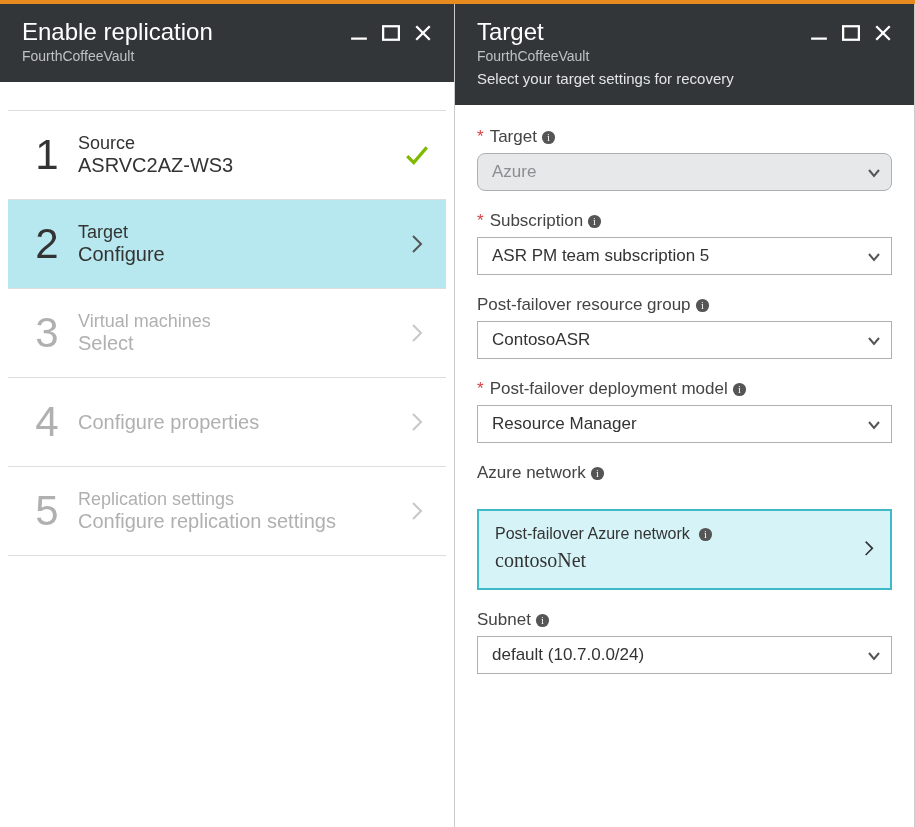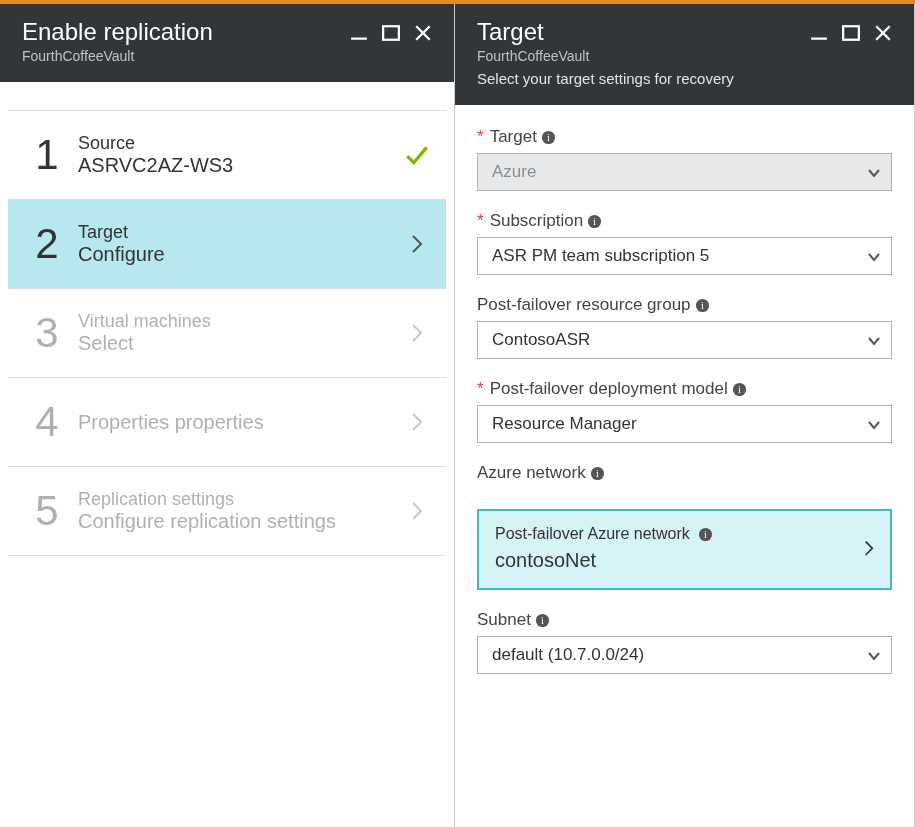--- a/index.html
+++ b/index.html
@@ -96,35 +96,36 @@
     height: 38px;
     display:flex; align-items:center; justify-content:space-between;
     padding: 0 10px 0 14px;
     font-size: 17px;
     color:#333;
     cursor:pointer;
   }
   .dropdown.disabled {
     background: #e7e8e9;
     color: #8b8e90;
+    border-radius: 8px;
   }
   .dd-caret { width: 14px; height: 14px; color:#555; }
 
   .panel-select {
     border: 2px solid #3fb9c6;
     background: #d6f4f8;
     padding: 14px 16px 16px 16px;
     display:flex; align-items:center; justify-content:space-between;
     cursor:pointer;
     margin-bottom: 18px;
   }
   .panel-select .ps-title {
     font-size: 16px; color:#333; display:flex; align-items:center; gap:8px;
   }
-  .panel-select .ps-value { font-size: 20px; color:#333; margin-top:6px; }
+  .panel-select .ps-value { font-size: 20px; color:#333; margin-top:6px;font-family:Liberation Serif, serif; }
   .panel-select .chevron { color:#333; }
 
 </style>
 </head>
 <body>
 
 <div class="top-bar"></div>
 <div class="panels">
 
   <div class="panel left">
@@ -196,21 +197,21 @@
             <svg viewBox="0 0 12 20">
                 <polyline points="2,2 10,10 2,18" fill="none" stroke="currentColor" stroke-width="2"></polyline>
               </svg>
           </span>
         </div>
       </div>
 
       <div class="step-row disabled">
         <div class="step-num">4</div>
         <div class="step-labels">
-          <div class="step-sub">Properties properties</div>
+          <div class="step-sub">Configure properties</div>
         </div>
         <div class="step-right">
           <span class="chevron">
             <svg viewBox="0 0 12 20">
                 <polyline points="2,2 10,10 2,18" fill="none" stroke="currentColor" stroke-width="2"></polyline>
               </svg>
           </span>
         </div>
       </div>
 

